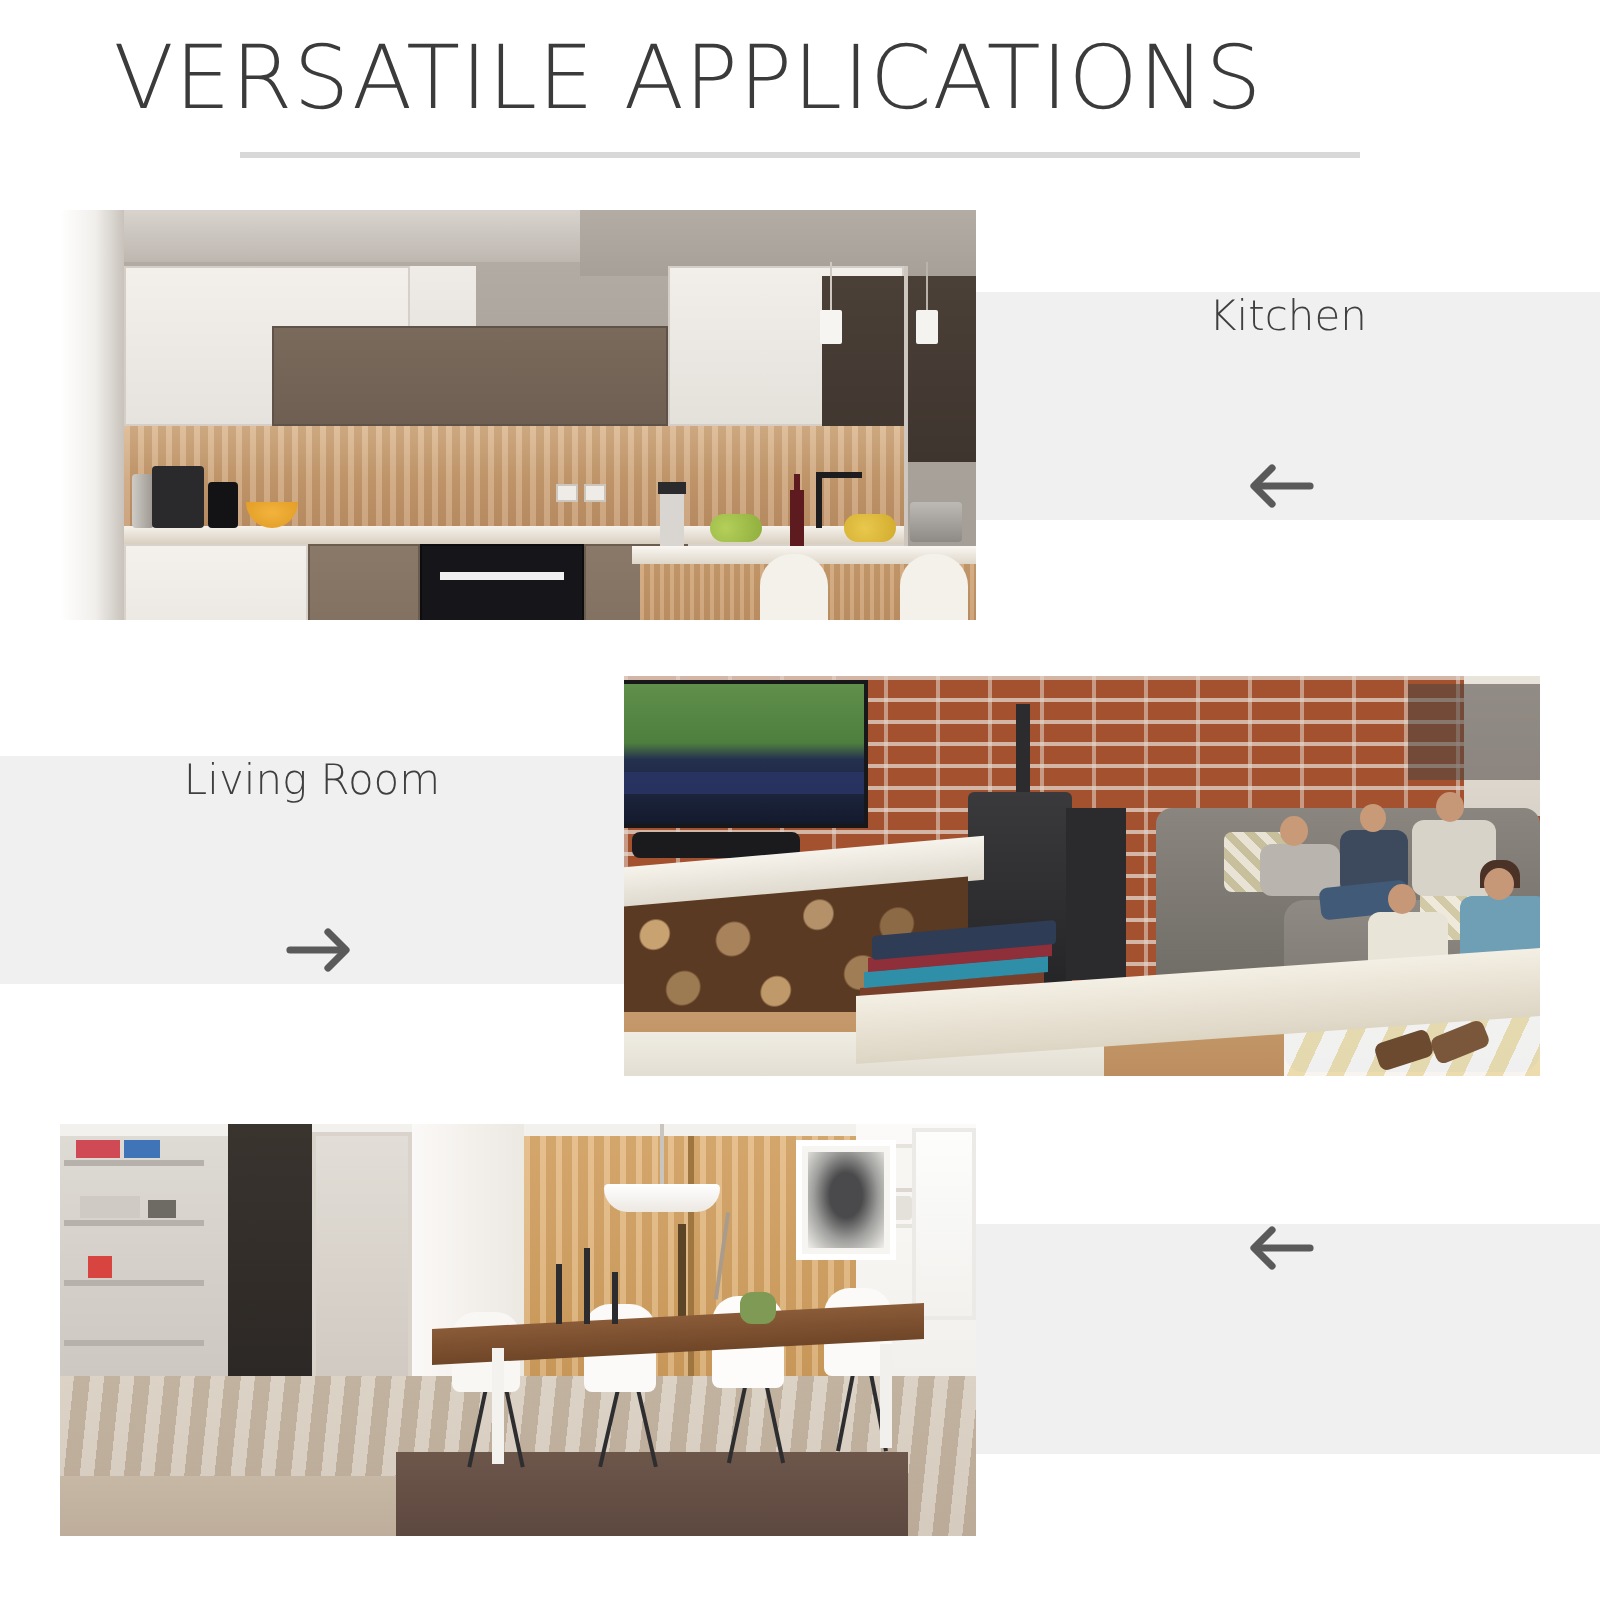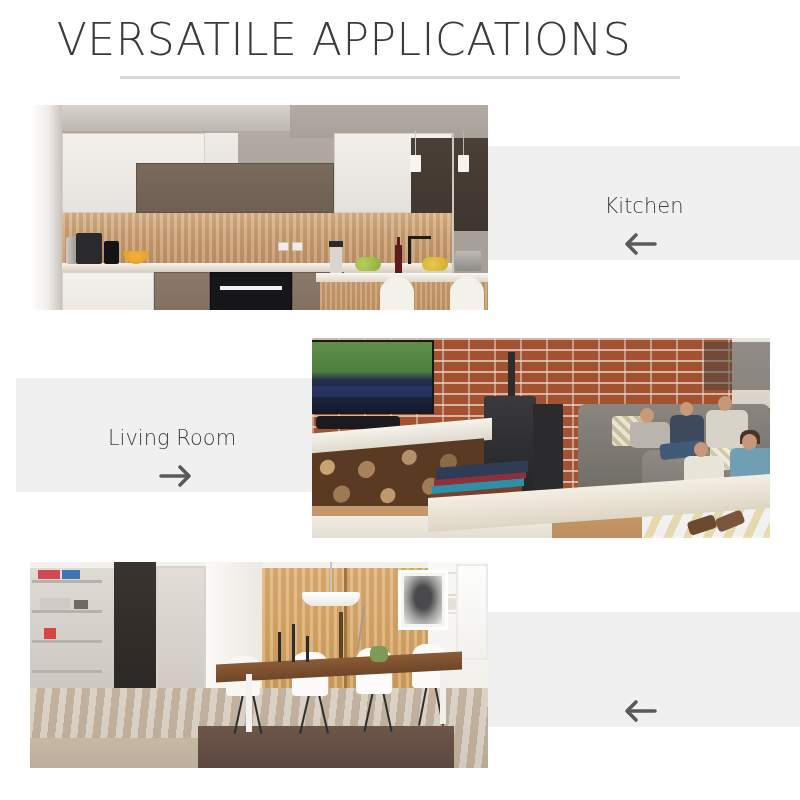--- a/index.html
+++ b/index.html
@@ -47,37 +47,37 @@
     position: absolute;
     overflow: hidden;
     background: #cfcfcf;
   }
   .label-panel {
     position: absolute;
     background: #f0f0f0;
     display: flex;
     flex-direction: column;
     align-items: center;
-    justify-content: flex-end;
+    justify-content: space-between;
   }
   .label-text {
     font-family: "DejaVu Sans", sans-serif;
     font-weight: 300;
     font-size: 21px;
     color: #3f3f3f;
     white-space: nowrap;
     margin-bottom: 14px;
   }
   .arrow-icon { display: block; }
 
   
   #photo-kitchen      { left: 30px;  top: 105px; width: 458px; height: 205px; }
   #panel-kitchen      { left: 488px; top: 146px; width: 312px; height: 114px; }
   #photo-living       { left: 312px; top: 338px; width: 458px; height: 200px; }
-  #panel-living       { left: 16px;   top: 378px; width: 312px; height: 114px; }
+  #panel-living       { left: 0px;   top: 378px; width: 312px; height: 114px; }
   #photo-dining       { left: 30px;  top: 562px; width: 458px; height: 206px; }
   #panel-dining       { left: 488px; top: 612px; width: 312px; height: 115px; }
 
   
   .k-wall-top      { position:absolute; left:0; top:0; width:100%; height:100%;
                      background:linear-gradient(180deg,#b6afa8 0%,#aaa39c 40%,#a49d96 100%); }
   .k-leftwall      { position:absolute; left:0; top:0; width:32px; height:100%;
                      background:linear-gradient(90deg,#ffffff 0%,#f1efec 55%,#c8c2bb 100%); }
   .k-ceiling       { position:absolute; left:0; top:0; width:100%; height:26px;
                      background:linear-gradient(180deg,#d8d3cd,#bdb7b0); }

